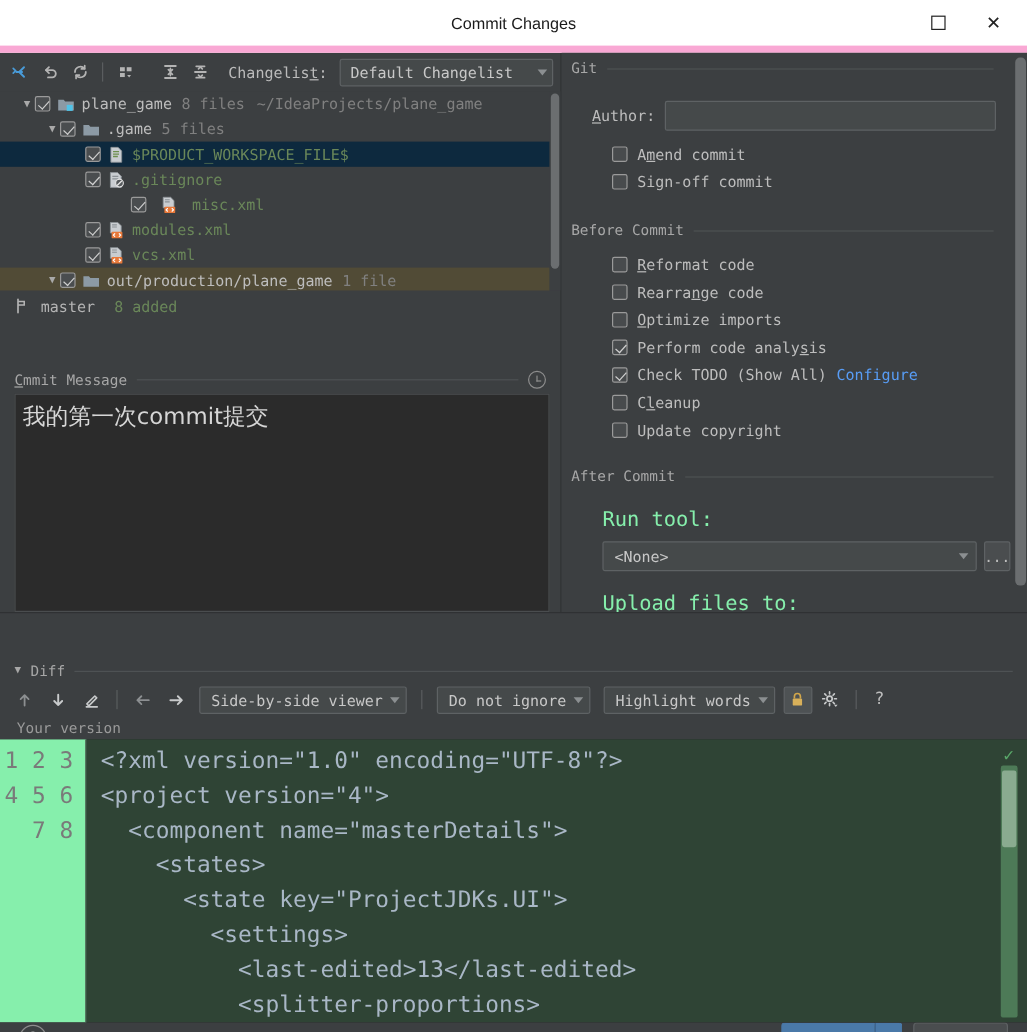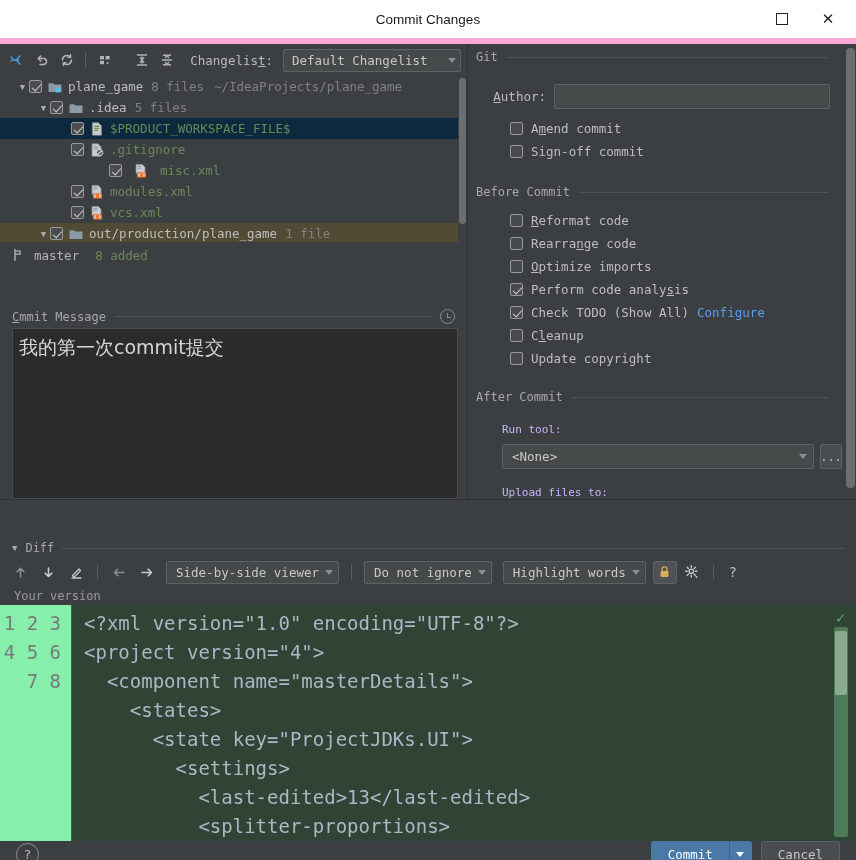--- a/index.html
+++ b/index.html
@@ -126,21 +126,21 @@
   .ckbox { width: 13px; height: 13px; border: 1px solid #9a9a9a;
            background: #484b4d; border-radius: 2px; margin-right: 8px;
            position: relative; flex: none; }
   .ckbox.on::after {
     content: ""; position: absolute; left: 3.5px; top: 0.5px;
     width: 4px; height: 8px; border: solid #cfcfcf;
     border-width: 0 1.8px 1.8px 0; transform: rotate(42deg);
   }
   .ckrow u { text-decoration: underline; }
   .lnk { color: #589df6; margin-left: 8px; cursor: pointer; }
-  .runlab { font-size: 11px; color: #c4b5fd; padding-left: 26px; }
+  .runlab { font-size: 17px; color: #86efac; padding-left: 26px; }
   .runrow { display: flex; align-items: center; padding-left: 26px;
             padding-right: 14px; gap: 6px; }
   .rcombo { flex: 1; height: 25px; background: #45494a;
             border: 1px solid #5e6264; border-radius: 2px; display: flex;
             align-items: center; padding: 0 6px 0 9px; font-size: 12.5px;
             color: #c8c8c8; cursor: pointer; }
   .rcombo .val { flex: 1; }
   .dots { width: 22px; height: 25px; background: #4a4d4f;
           border: 1px solid #5e6264; border-radius: 2px; color: #c0c0c0;
           font-size: 12px; display: flex; align-items: center;
@@ -295,21 +295,21 @@
               <span class="nm plain">plane_game</span>
               <span class="meta">8 files</span>
               <span class="path">~/IdeaProjects/plane_game</span>
             </div>
             <div class="trow" style="padding-left: 37px;">
               <span class="arrow">▼</span>
               <span class="cbx on"></span>
               <span class="ficon"><svg width="16" height="16" viewBox="0 0 16 16">
                   <path d="M1.5 4.2h4.6l1.2 1.4h7.2v7.4H1.5z" fill="#8c9aa5"></path>
                 </svg></span>
-              <span class="nm plain">.idea</span>
+              <span class="nm plain">.game</span>
               <span class="meta">5 files</span>
             </div>
             <div class="trow sel" style="padding-left: 58px;">
               <span class="arrow"></span>
               <span class="cbx on"></span>
               <span class="ficon"><svg width="16" height="16" viewBox="0 0 16 16">
                   <path d="M3.4 1.8h6l3 3v9.4h-9z" fill="#c9cdd1" stroke="#8b9196" stroke-width=".7"></path>
                   <path d="M5.2 5.4h5M5.2 7.4h5M5.2 9.4h4" stroke="#6d8f4e" stroke-width="1.1"></path>
                 </svg></span>
               <span class="nm">$PRODUCT_WORKSPACE_FILE$</span>

